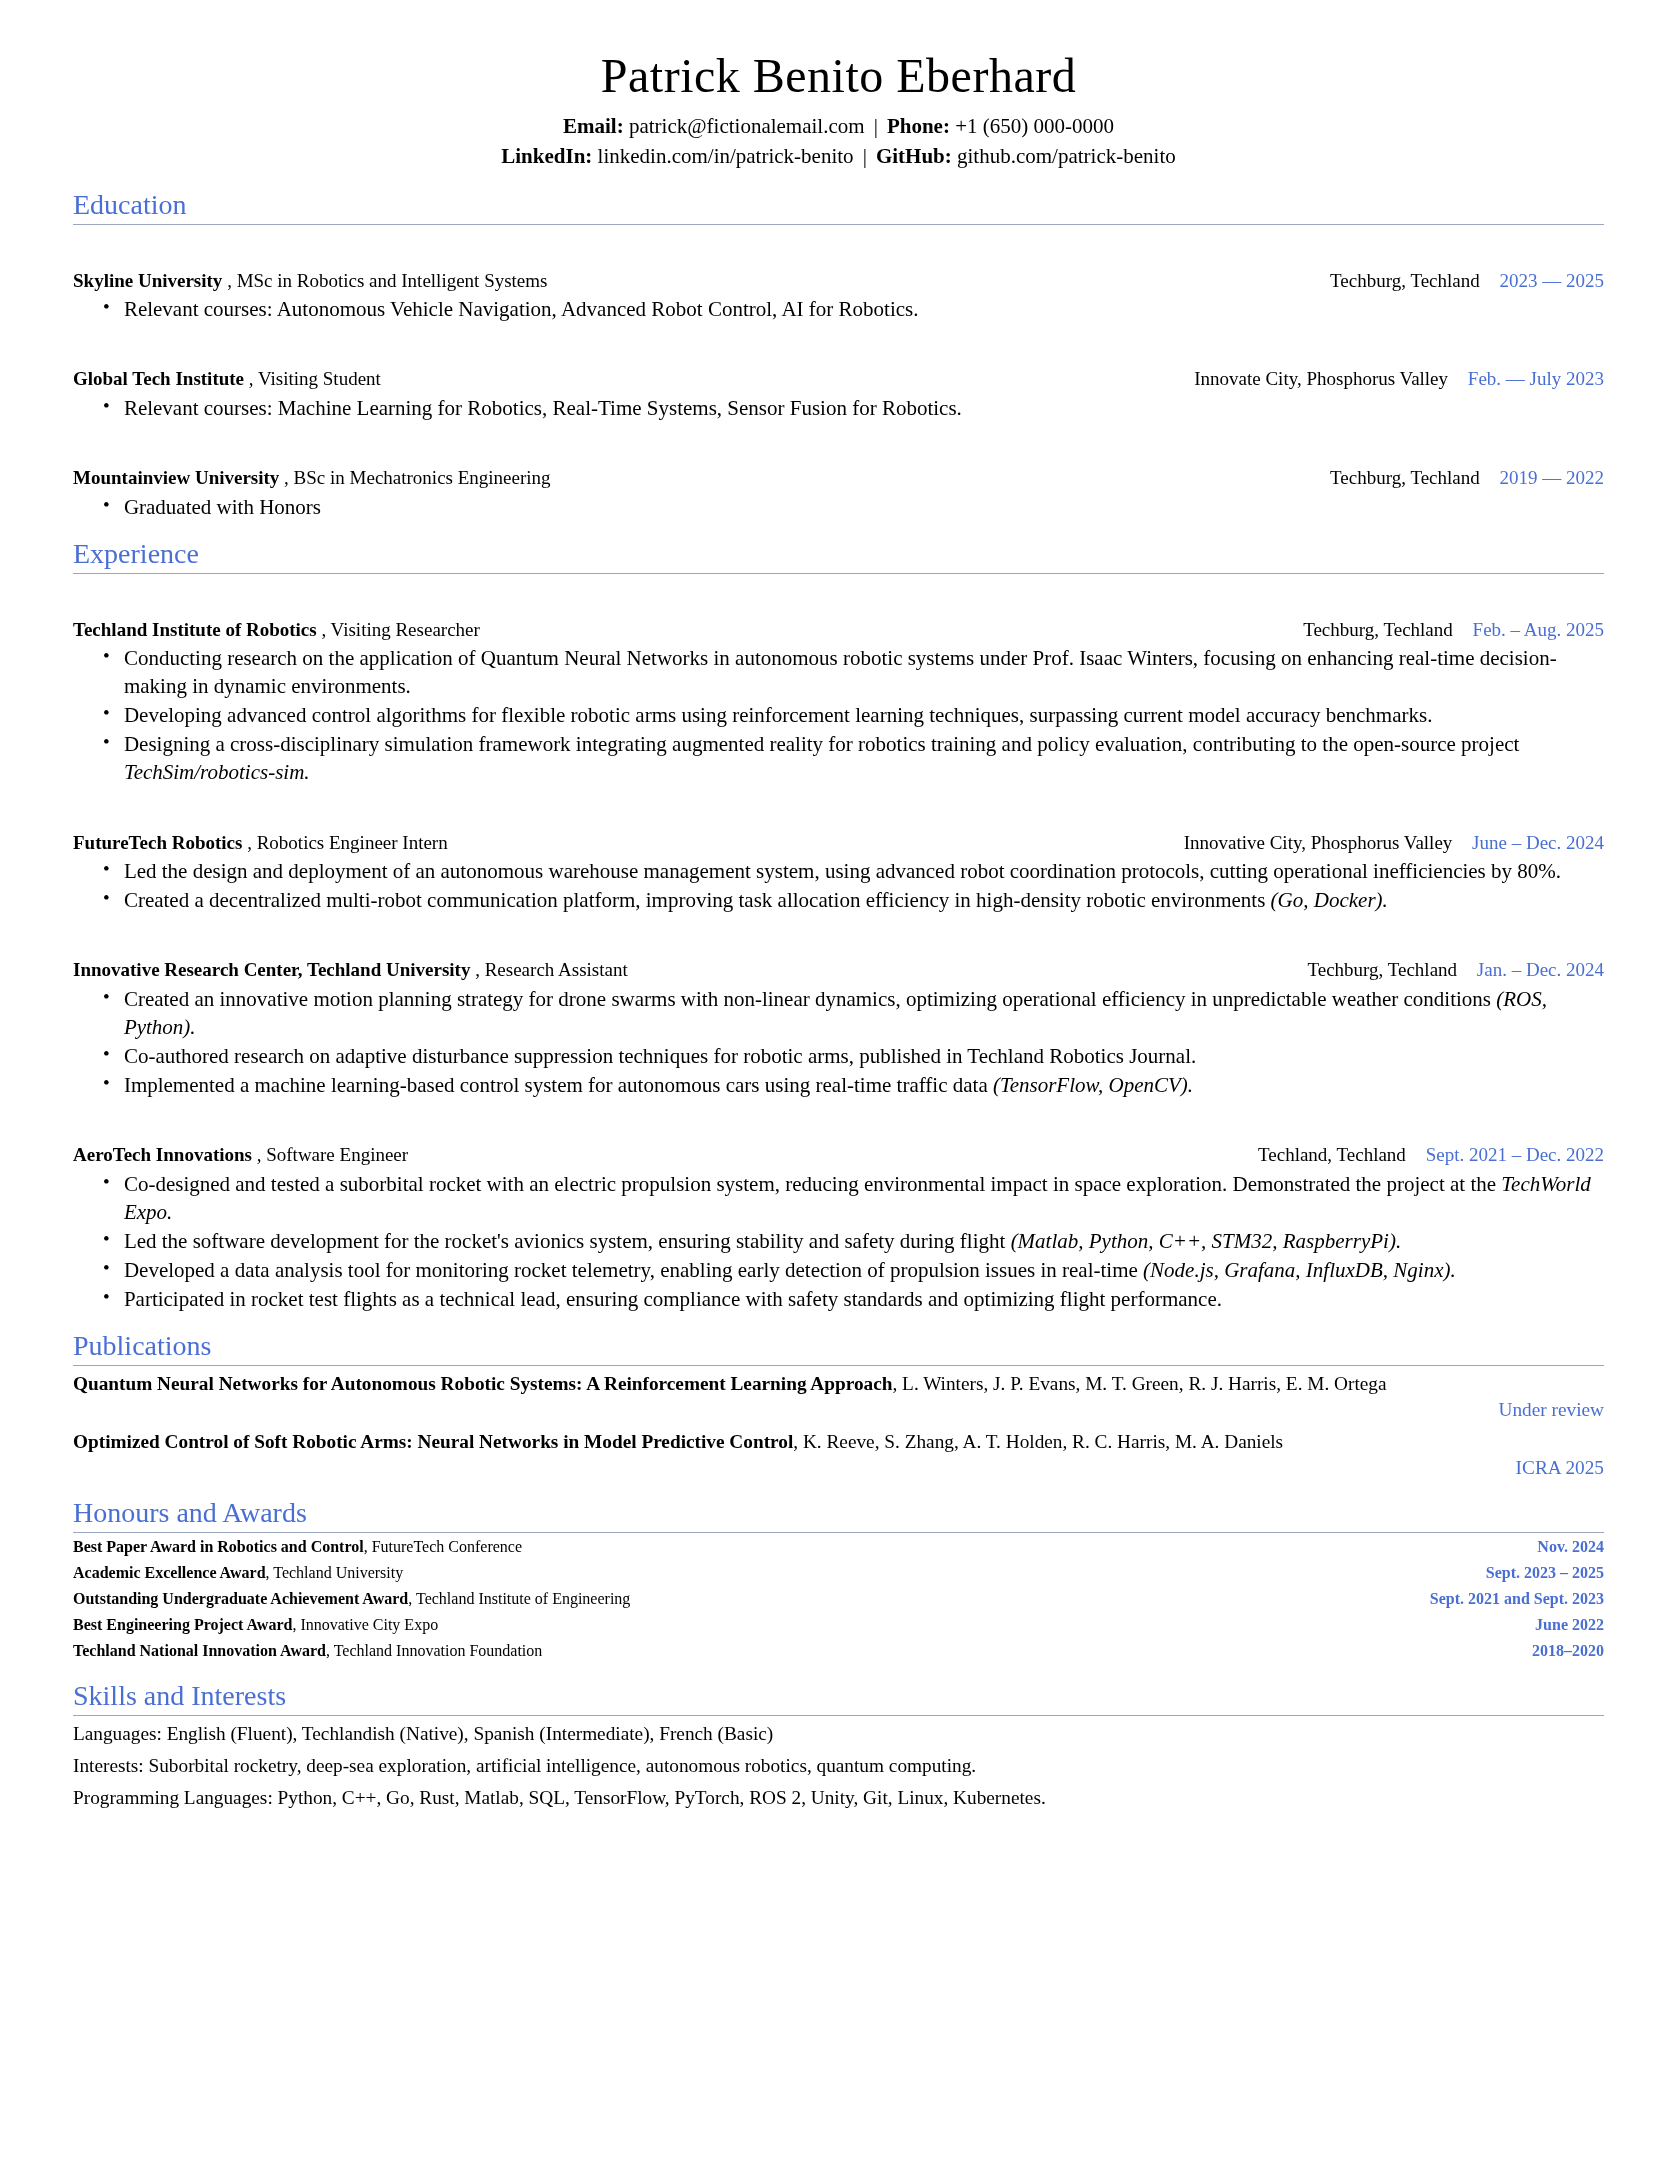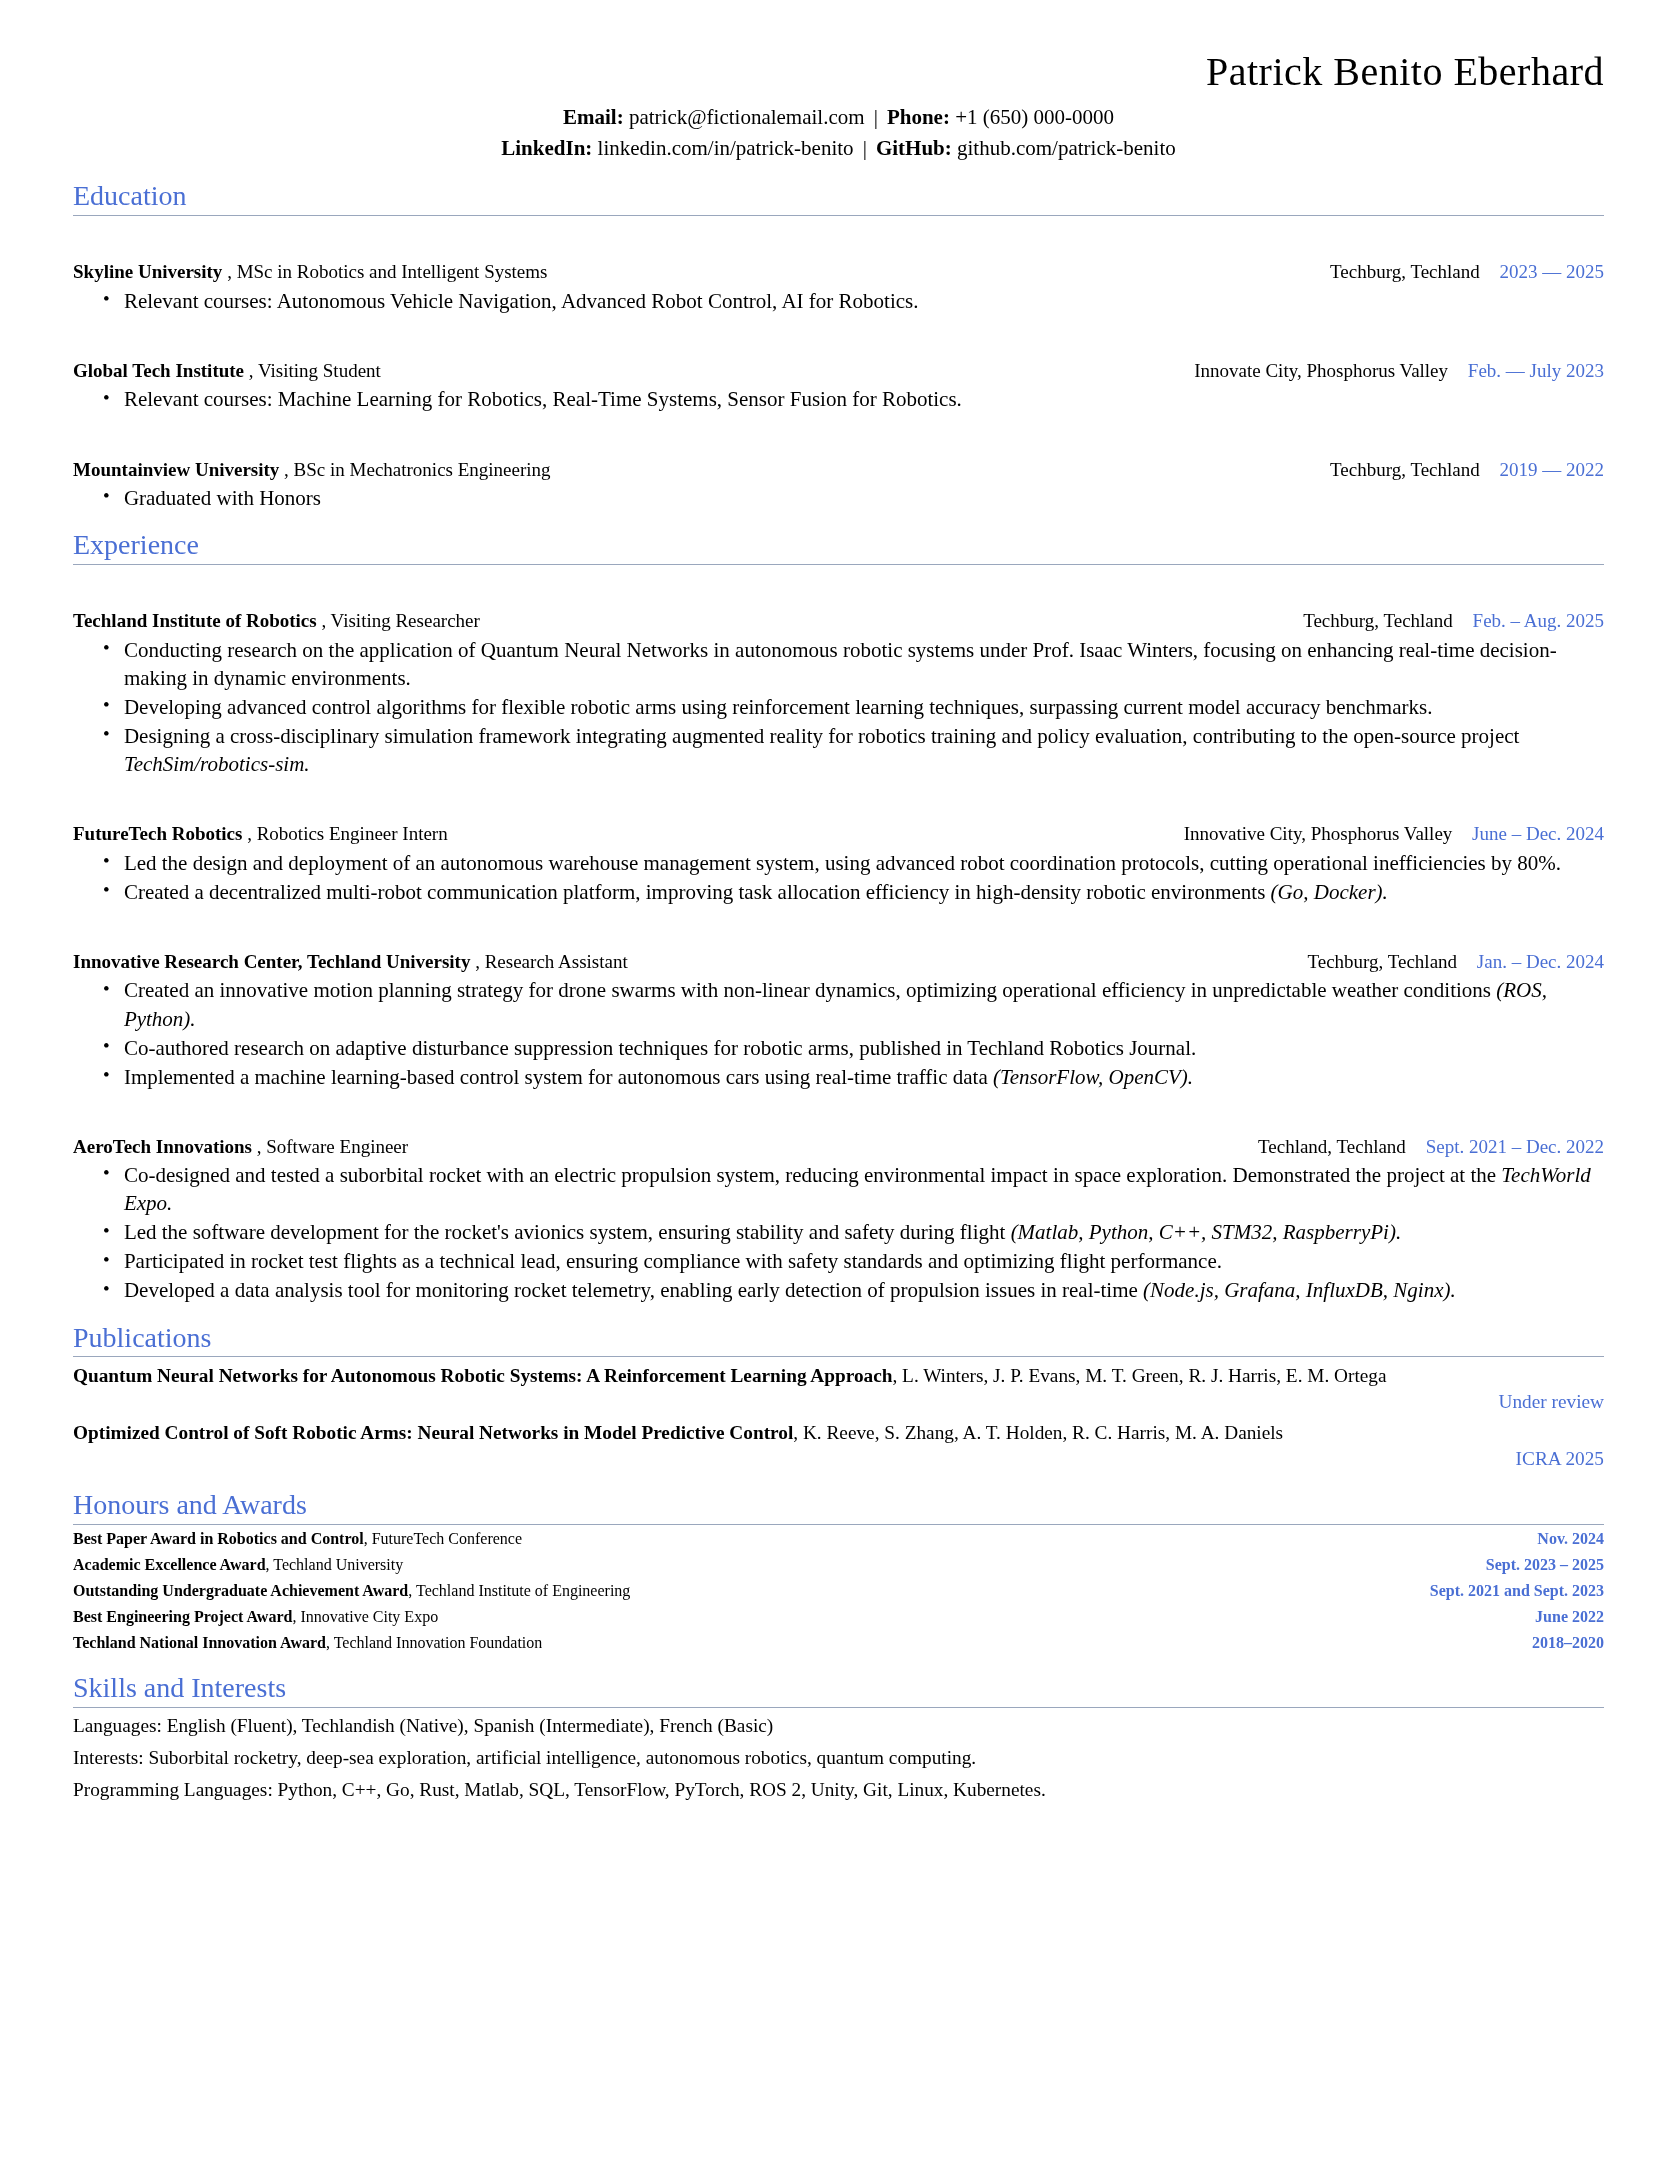--- a/index.html
+++ b/index.html
@@ -14,22 +14,22 @@
   .page {
     width: 1677px;
     min-height: 2175px;
     box-sizing: border-box;
     padding: 38px 73px 38px 73px;
     background: #ffffff;
     position: relative;
   }
   
   .name {
-    text-align: right;
-    font-size: 40px;
+    text-align: center;
+    font-size: 48px;
     line-height: 1.05;
     font-weight: normal;
     letter-spacing: 0.5px;
     margin: 13px 0 9.4px 0;
     font-family: Liberation Serif, serif;
   }
   .contact-line {
     text-align: center;
     font-size: 21px;
     line-height: 1.45;
@@ -219,22 +219,22 @@
         </ul>
       </div>
       <div class="entry">  
         <div class="entry-row">    
           <div class="entry-left">      <span class="org">AeroTech Innovations</span>      <span class="role">, Software Engineer</span>    </div>    
           <div class="entry-right">      <span class="loc">Techland, Techland</span>      <span class="date">Sept. 2021 – Dec. 2022</span>    </div>  
         </div>  
         <ul class="bullets">
           <li>Co-designed and tested a suborbital rocket with an electric propulsion system, reducing environmental impact in space exploration. Demonstrated the project at the <span class="ital">TechWorld Expo.</span></li>
           <li>Led the software development for the rocket's avionics system, ensuring stability and safety during flight <span class="ital">(Matlab, Python, C++, STM32, RaspberryPi).</span></li>
-          <li>Participated in rocket test flights as a technical lead, ensuring compliance with safety standards and optimizing flight performance.</li>
-          <li>Developed a data analysis tool for monitoring rocket telemetry, enabling early detection of propulsion issues in real-time <span class="ital">(Node.js, Grafana, InfluxDB, Nginx).</span></li>  
+          <li>Developed a data analysis tool for monitoring rocket telemetry, enabling early detection of propulsion issues in real-time <span class="ital">(Node.js, Grafana, InfluxDB, Nginx).</span></li>
+          <li>Participated in rocket test flights as a technical lead, ensuring compliance with safety standards and optimizing flight performance.</li>  
         </ul>
       </div>
     </div>
 
   <div class="section-title">Publications</div>
   <div id="publications-list">
       <div class="pub"><span class="ptitle">Quantum Neural Networks for Autonomous Robotic Systems: A Reinforcement Learning Approach</span><span class="pauthors">, L. Winters, J. P. Evans, M. T. Green, R. J. Harris, E. M. Ortega</span><span class="pub-venue">Under review</span></div>
       <div class="pub"><span class="ptitle">Optimized Control of Soft Robotic Arms: Neural Networks in Model Predictive Control</span><span class="pauthors">, K. Reeve, S. Zhang, A. T. Holden, R. C. Harris, M. A. Daniels</span><span class="pub-venue">ICRA 2025</span></div>
     </div>
 

